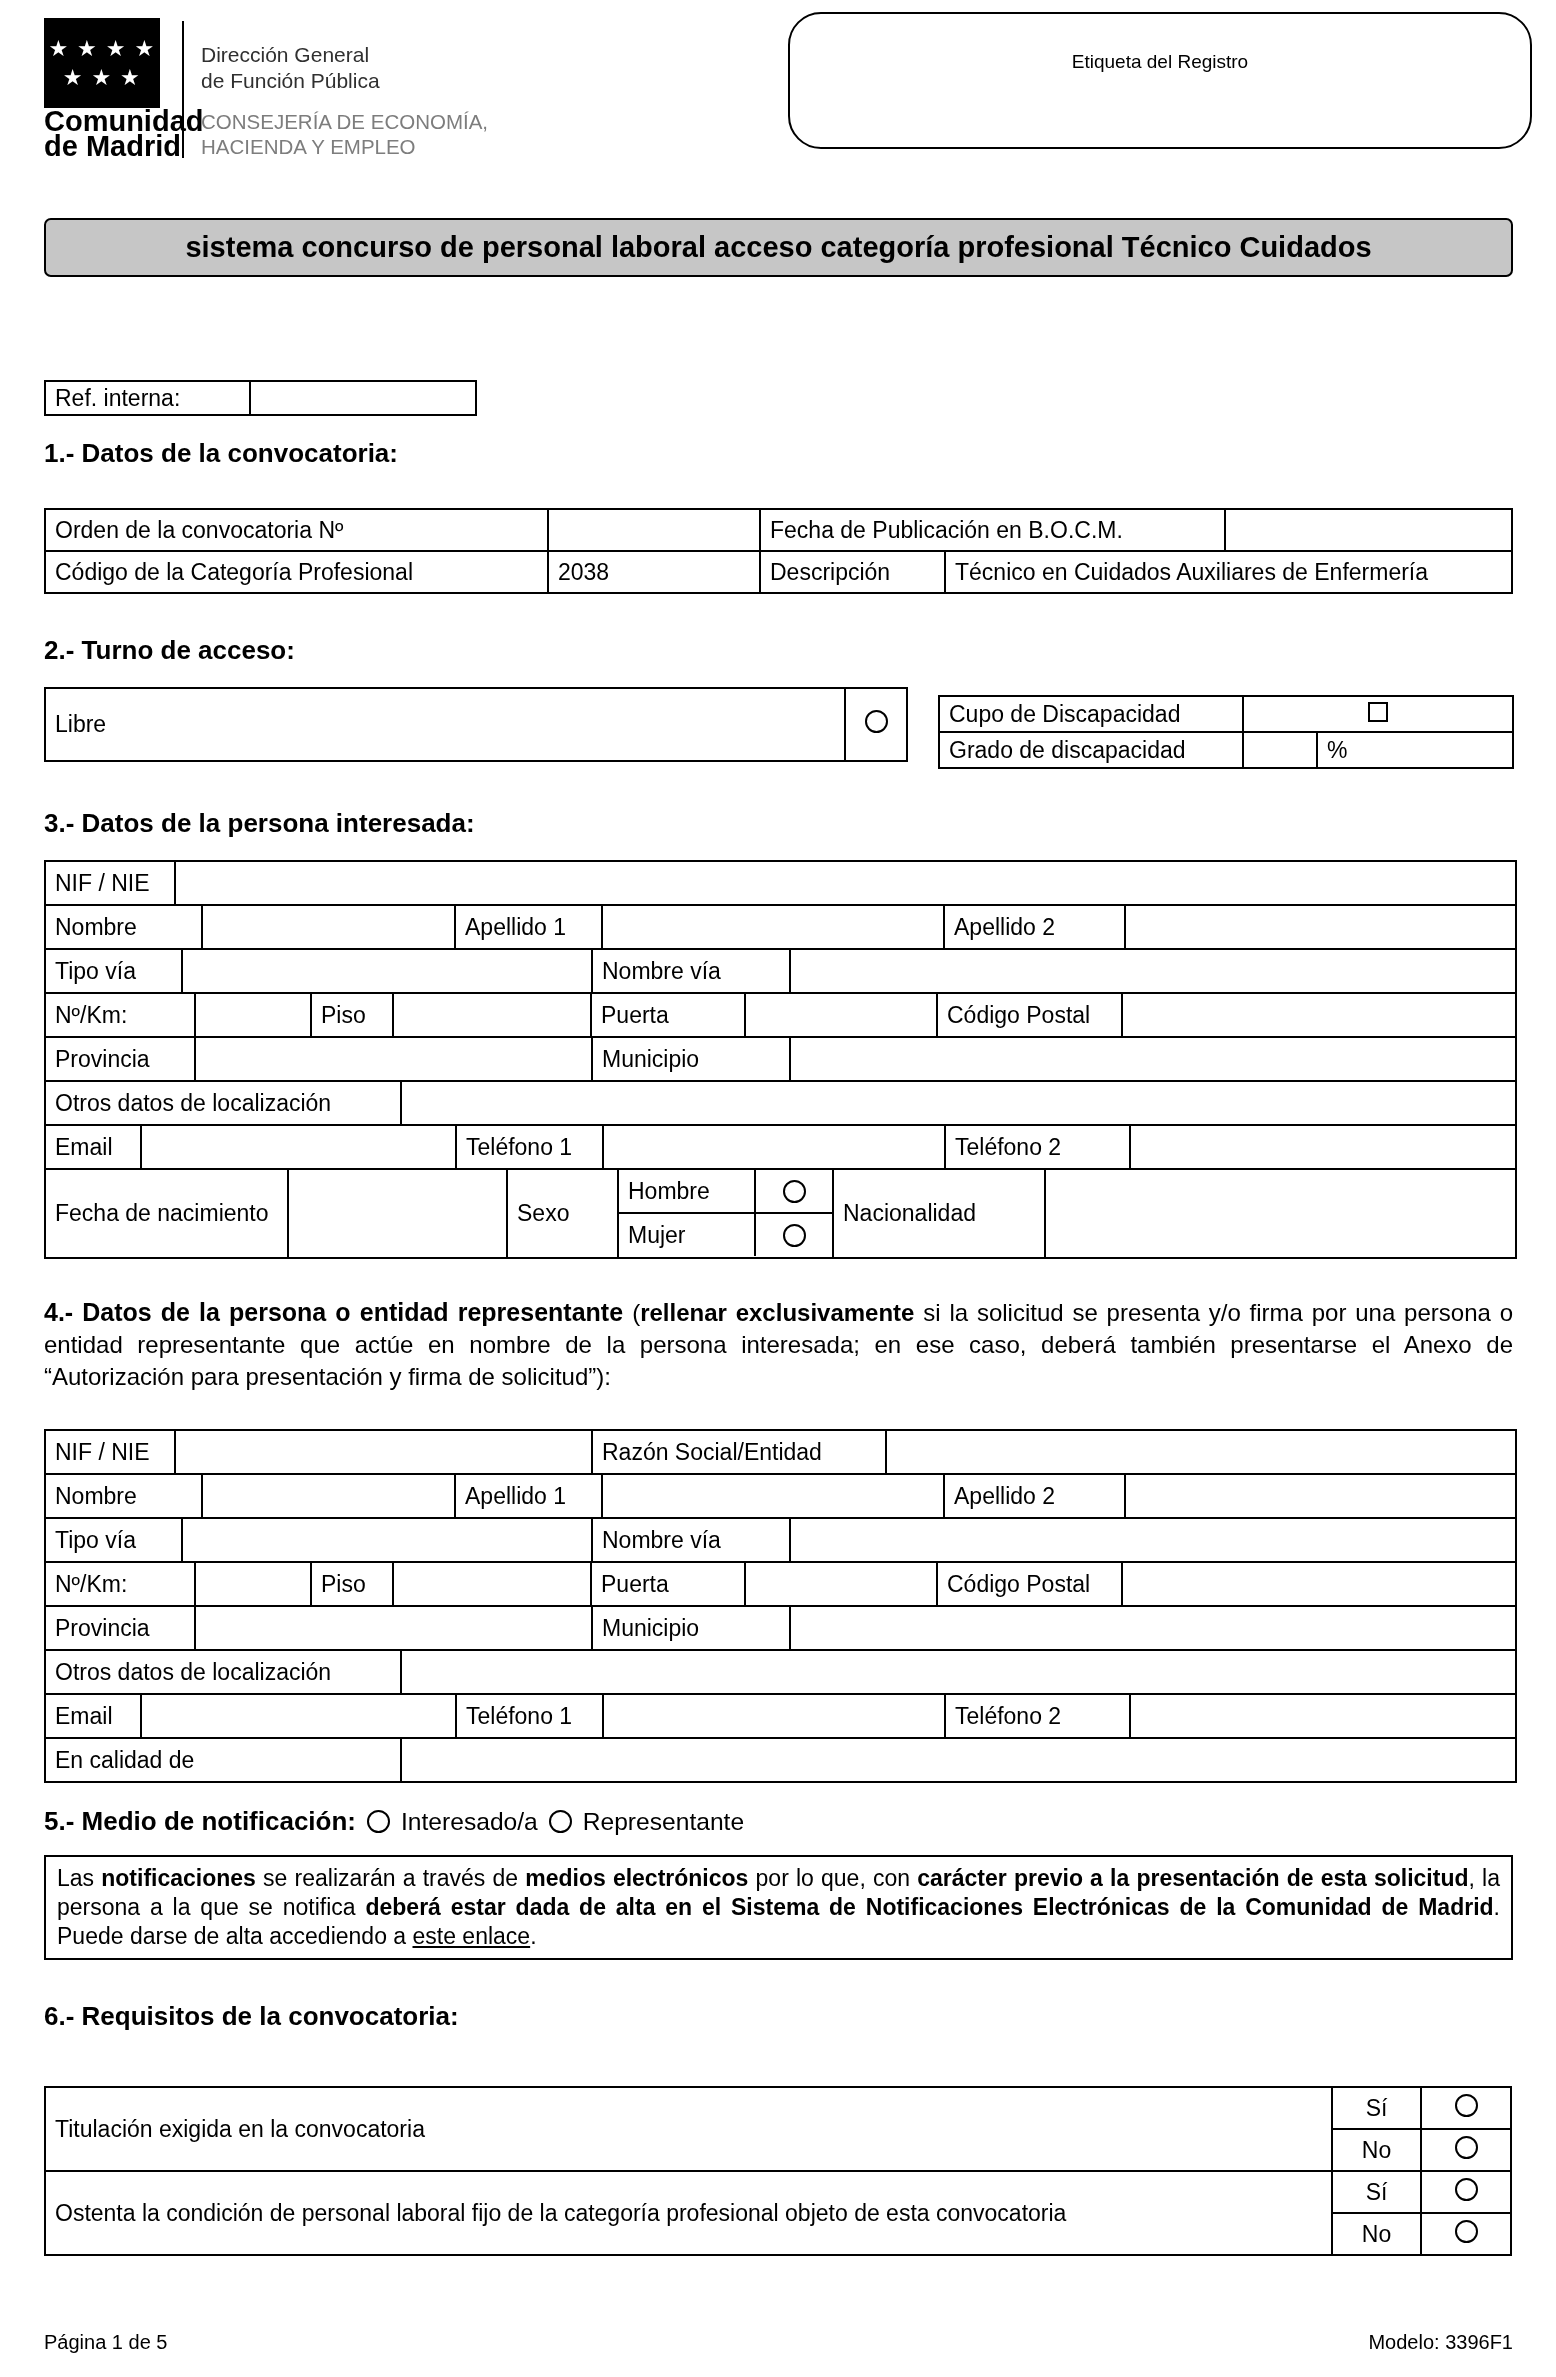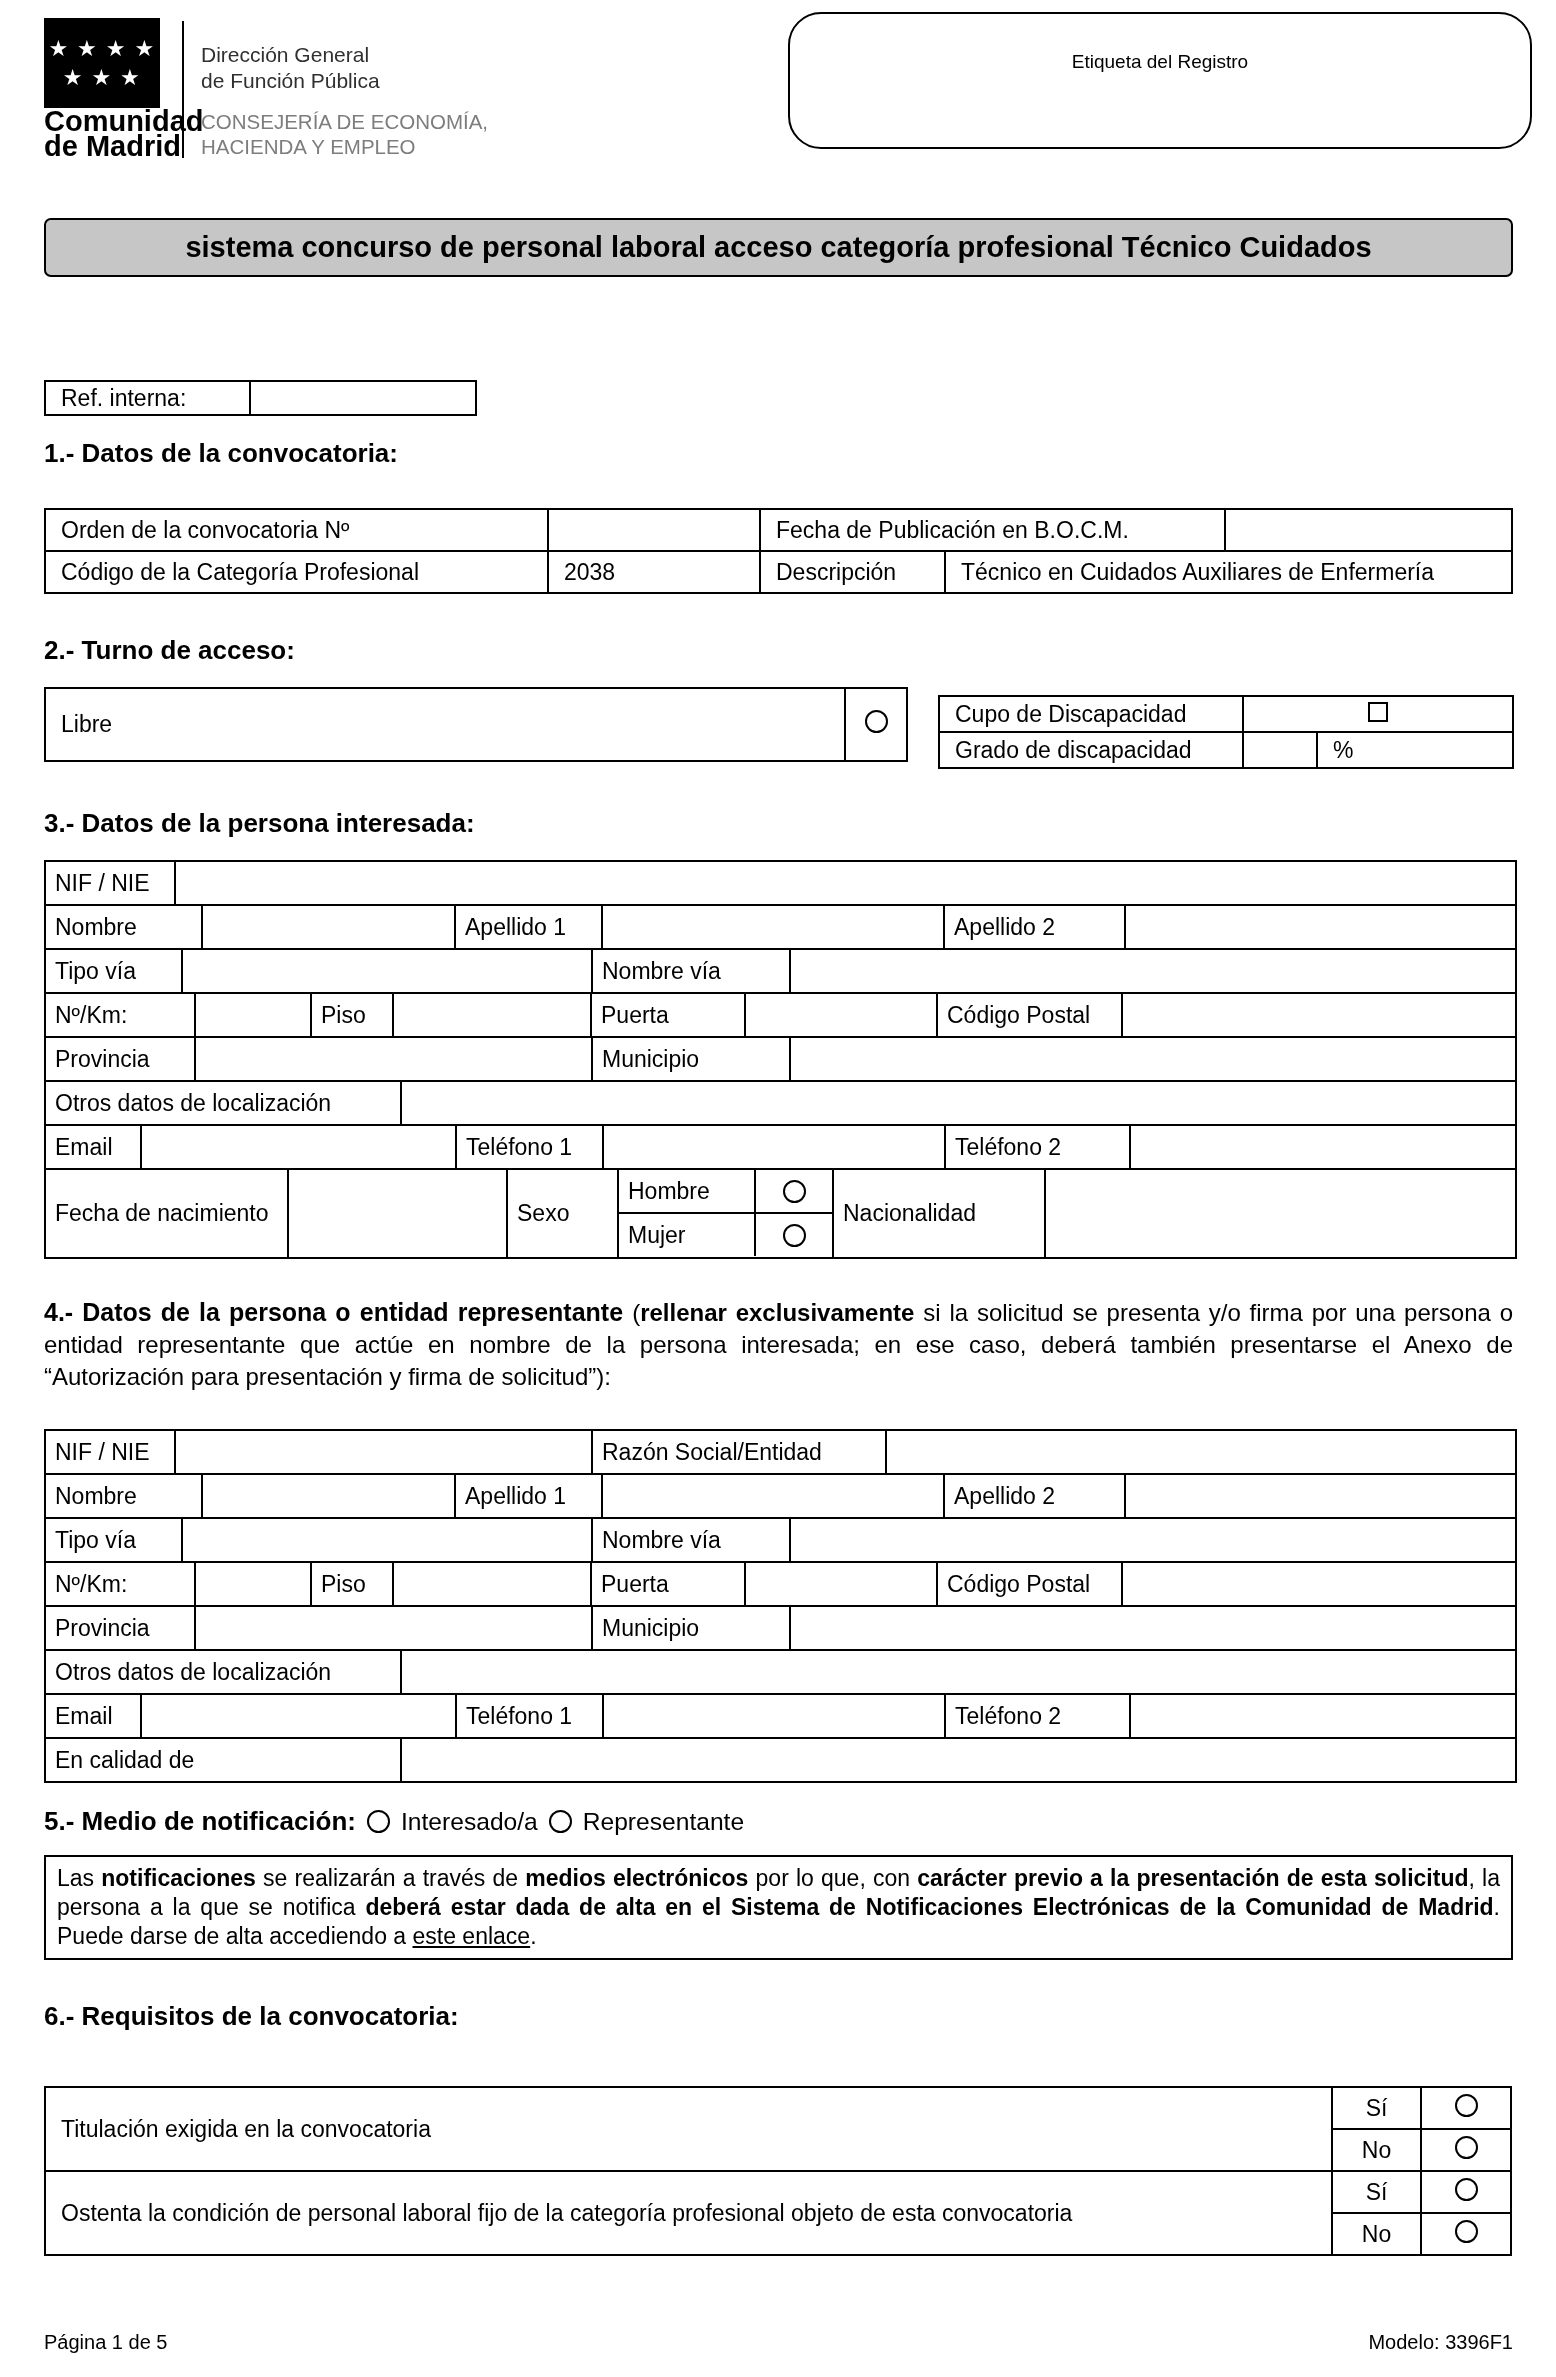--- a/index.html
+++ b/index.html
@@ -5,21 +5,21 @@
   html,body { margin:0; padding:0; }
   body {
     width:1557px; height:2377px; position:relative; background:#ffffff;
     font-family:"Liberation Sans","DejaVu Sans",sans-serif; color:#000;
   }
   .abs { position:absolute; }
   .h { font-size:26px; font-weight:bold; }
 
   
   table.rt { position:absolute; border-collapse:collapse; table-layout:fixed; border:2.7px solid #000; background:#fff; }
-  table.rt td { border:2.1px solid #000; font-size:23px; padding:0 15px; vertical-align:middle; white-space:nowrap; overflow:hidden; }
+  table.rt td { border:2.1px solid #000; font-size:23px; padding:0 9px; vertical-align:middle; white-space:nowrap; overflow:hidden; }
   table.rt td.c { text-align:center; padding:0; }
   .ref td { height:32px; }
   .t1 td { height:40px; }
   .libre td { height:71px; }
   .mini td { height:34px; }
   .t6 td { height:40px; }
 
   
   .ftable { position:absolute; border:2.7px solid #000; background:#fff; }
   .frow { display:flex; height:42px; }

